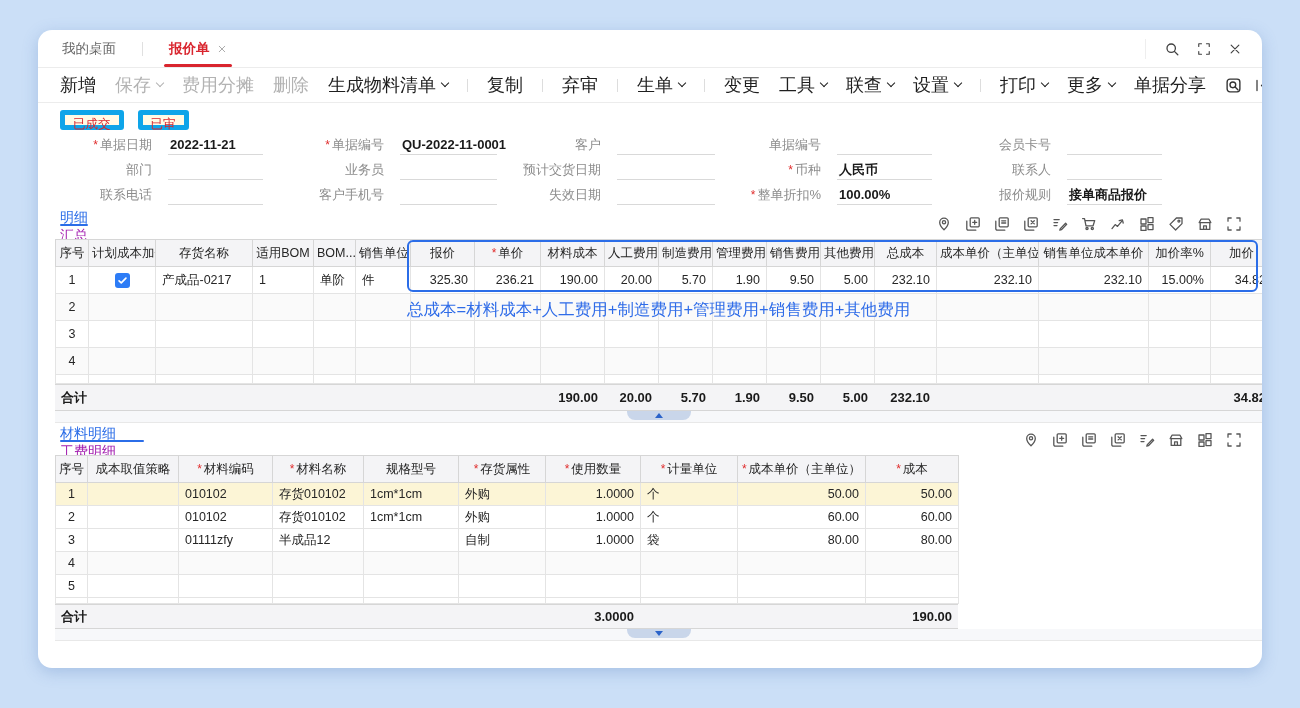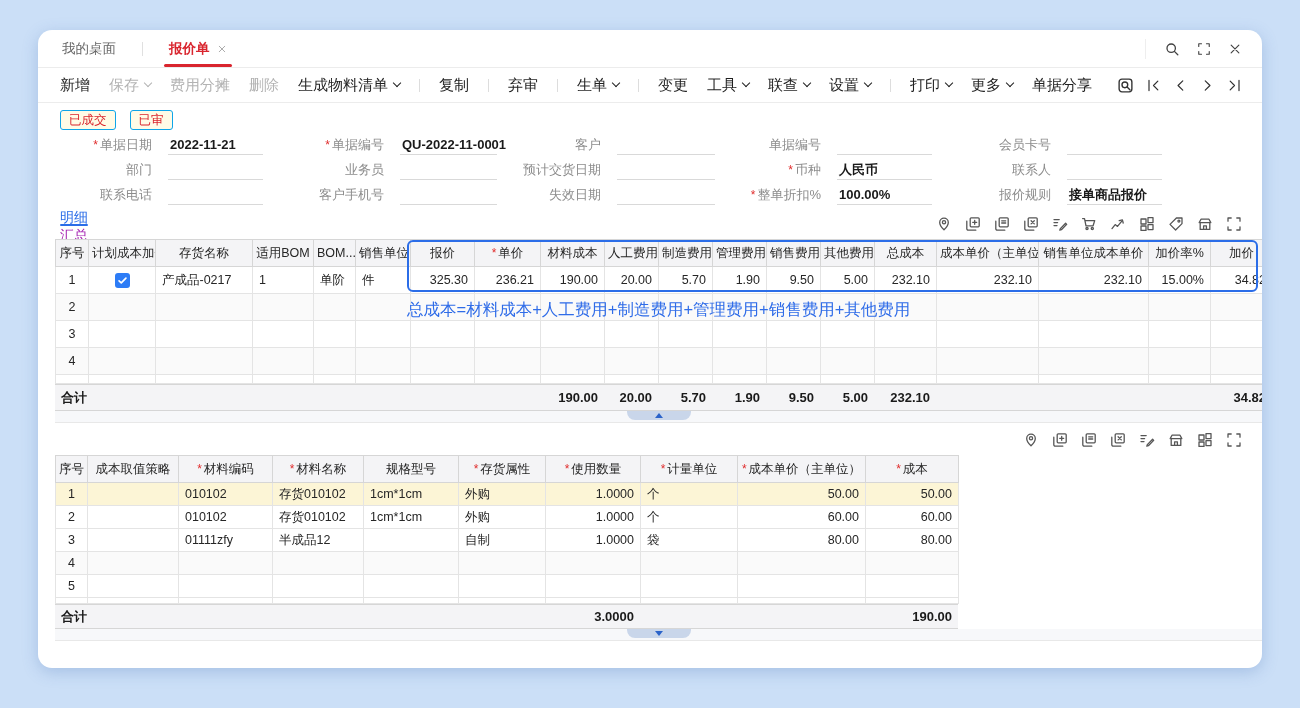--- a/index.html
+++ b/index.html
@@ -19,31 +19,31 @@
 .tabbar { height: 38px; border-bottom: 1px solid #ececec; display: flex; align-items: center; padding: 0 20px 0 22px; }
 .wtabs { display: flex; align-items: center; height: 100%; }
 .wtab { display: flex; align-items: center; gap: 7px; height: 100%; padding: 0 2px; font-size: 13.5px; color: #666; cursor: pointer; position: relative; margin-right: 24px; }
 .wtab.active { color: #d9252e; font-weight: bold; }
 .wtab.active::after { content:""; position: absolute; left: -3px; right: -3px; bottom: 0; height: 3px; background: #d9252e; border-radius: 2px; }
 .wtab-close { display: flex; color: #999; margin-top: 1px; }
 .wtab-sep { width: 1px; height: 14px; background: #e0e0e0; margin-right: 24px; display: inline-block; }
 .tabbar-right { margin-left: auto; display: flex; align-items: center; gap: 17px; color: #424242; border-left: 1px solid #eee; padding-left: 18px; height: 20px; }
 .tabbar-right .wicon { display: flex; cursor: pointer; }
 
-.toolbar { height: 35px; border-bottom: 1px solid #ececec; display: flex; align-items: center; padding: 0 20px 0 22px; font-size: 15px; }
+.toolbar { height: 35px; border-bottom: 1px solid #ececec; display: flex; align-items: center; padding: 0 20px 0 22px; font-size: 18px; }
 .tb-items { display: flex; align-items: center; }
 .tb-item { margin-right: 19px; cursor: pointer; display: flex; align-items: center; color: #1f1f1f; white-space: nowrap; }
 .tb-item.disabled { color: #b3b3b3; }
 .tb-sep { width: 1px; height: 13px; background: #ddd; margin-right: 19px; }
 .chev { display: inline-block; width: 6px; height: 6px; border-right: 1.3px solid currentColor; border-bottom: 1.3px solid currentColor; transform: rotate(45deg); margin-left: 6px; margin-top: -4px; }
 .toolbar-right { margin-left: auto; display: flex; align-items: center; gap: 12px; color: #333; }
 .toolbar-right .tbicon { display: flex; cursor: pointer; }
 
 .badges { display: flex; gap: 14px; margin: 7px 0 0 22px; height: 20px; }
-.badge { border: 1px solid #0ea5e9; color: #d9252e; background: #fffbe6; font-size: 12.5px; padding: 0 8px; border-radius: 3px; line-height: 18px; }
+.badge { border: 5px solid #0ea5e9; color: #d9252e; background: #fffbe6; font-size: 12.5px; padding: 0 8px; border-radius: 3px; line-height: 18px; }
 .form { margin: 2px 22px 0; }
 .form-row { display: grid; grid-template-columns: 92px 95px 105px 97px 88px 98px 90px 95px 103px 95px; column-gap: 16px; height: 25px; align-items: center; }
 .f-label { font-size: 13px; color: #8c8c8c; text-align: right; white-space: nowrap; }
 .req { color: #e02c2c; margin-right: 2px; font-size: 12px; }
 .f-value { font-size: 13px; font-weight: bold; color: #1a1a1a; border-bottom: 1px solid #d9d9d9; height: 20px; line-height: 19px; padding: 0 2px; white-space: nowrap; overflow: visible; }
 
 .section-head { display: flex; align-items: center; padding: 0 20px 0 22px; height: 30px; margin-top: 2px; }
 .stabs { display: flex; height: 100%; flex-direction: column; }
 .stab { font-size: 14px; color: #a21caf; margin-right: 33px; height: 100%; display: flex; align-items: center; position: relative; cursor: pointer; white-space: nowrap; }
 .stab.active { color: #2b6de8; }
@@ -517,20 +517,25 @@
     <div class="annotation">总成本=材料成本+人工费用+制造费用+管理费用+销售费用+其他费用</div>
   </div>
 
   <div class="collapse-strip">
     <span class="pill">
         <i class="tri-up"></i>
       </span>
   </div>
 
   <div class="section-head">
+    <div class="stabs">
+        <div class="stab active">材料明细</div>
+        <div class="stab">工费明细</div>
+        <div class="stab">材料明细汇总</div>
+      </div>
     <div class="icon-row">
         <span class="gicon">
           <svg viewBox="0 0 16 16" width="16" height="16" fill="none" stroke="currentColor" stroke-width="1.3" stroke-linecap="round" stroke-linejoin="round">
             <path d="M8 13.8C8 13.8 3.7 9.6 3.7 6.4a4.3 4.3 0 1 1 8.6 0C12.3 9.6 8 13.8 8 13.8Z"></path>
             <circle cx="8" cy="6.3" r="1.6"></circle>
           </svg>
         </span>
         <span class="gicon">
           <svg viewBox="0 0 16 16" width="16" height="16" fill="none" stroke="currentColor" stroke-width="1.3" stroke-linecap="round" stroke-linejoin="round">
             <rect x="5.2" y="1.8" width="9" height="9" rx="1"></rect>

